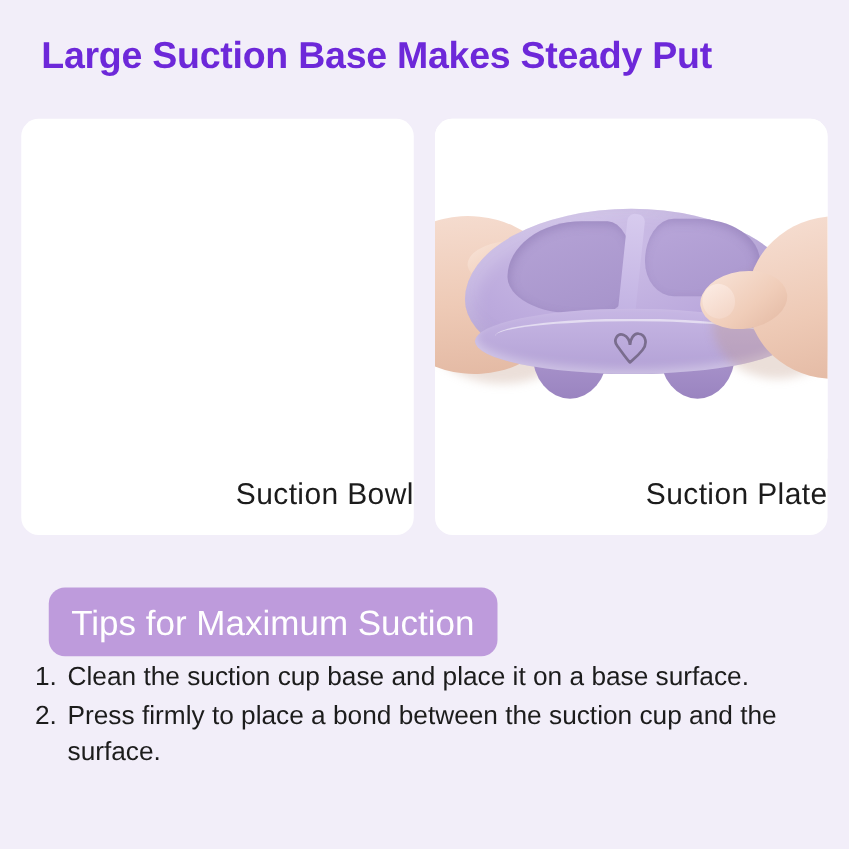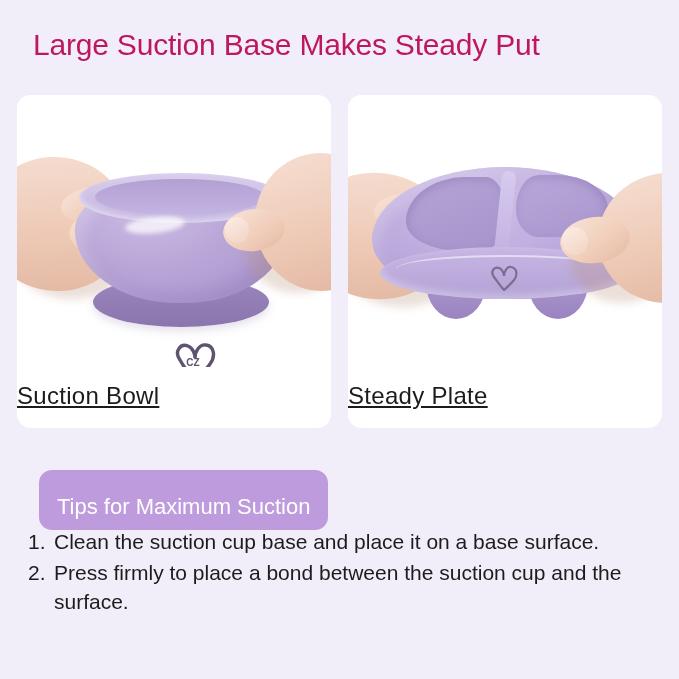--- a/index.html
+++ b/index.html
@@ -10,22 +10,22 @@
     position:relative;
     overflow:hidden;
   }
 
   
   .title {
     position:absolute;
     left:33px; top:28px;
     width:630px;
     font-size:30px;
-    font-weight:normal;
-    color:#be185d;
+    font-weight:bold;
+    color:#6d28d9;
     letter-spacing:-0.2px;
     white-space:nowrap;
   }
 
   
   .card {
     position:absolute;
     top:95px;
     width:314px;
     height:333px;
@@ -41,25 +41,24 @@
     width:314px; height:272px;
     overflow:hidden;
     border-radius:14px 14px 0 0;
     background:#ffffff;
   }
 
   .card-caption {
     position:absolute;
     left:0; bottom:18px;
     width:100%;
-    text-align:left;
+    text-align:right;
     font-size:24px;
     color:#1c1c1c;
     letter-spacing:0.3px;
-    text-decoration:underline;
   }
 
   
   .hand {
     position:absolute;
     background:linear-gradient(170deg,#f6ded2 0%,#eecab6 55%,#e2b7a1 100%);
     border-radius:50%;
   }
   .hand-shadow {
     position:absolute;
@@ -190,24 +189,24 @@
   .plate-logo {
     position:absolute;
     left:140px; top:168px;
     width:32px; height:28px;
   }
 
   
   .tips-badge {
     position:absolute;
     left:39px; top:470px;
-    padding:24px 18px 10px 18px;
+    padding:13px 18px 10px 18px;
     background:#be9bdc;
     color:#ffffff;
-    font-size:22px;
+    font-size:28px;
     border-radius:13px;
     white-space:nowrap;
   }
 
   
   .tips-list {
     position:absolute;
     left:28px; top:528px;
     width:625px;
   }
@@ -221,46 +220,20 @@
   }
   .tip-num { width:26px; flex:none; }
   .tip-text { flex:1; }
 </style>
 </head>
 <body>
 
 <div class="title">Large Suction Base Makes Steady Put</div>
 
 <div class="card card-left">
-  <div class="photo">
-    <div class="bowl-wrap">
-
-      <div class="hand-shadow" style="left:-6px; top:108px; width:122px; height:96px;"></div>
-      <div class="hand" style="left:-34px; top:62px; width:146px; height:134px; transform:rotate(8deg);"></div>
-      <div class="finger" style="left:52px; top:120px; width:74px; height:44px; transform:rotate(10deg);"></div>
-      <div class="nail" style="left:98px; top:126px; width:26px; height:28px; transform:rotate(14deg);"></div>
-      <div class="finger" style="left:44px; top:92px; width:66px; height:36px; transform:rotate(-6deg);"></div>
-
-      <div class="bowl-base"></div>
-      <div class="bowl-body"></div>
-      <div class="bowl-rim"></div>
-      <div class="bowl-inner"></div>
-      <div class="bowl-highlight"></div>
-
-      <svg class="logo-heart" viewBox="0 0 46 42">
-        <path d="M8 20 C2 12 8 3 16 6 C21 8 23 14 23 18 C23 12 27 4 34 5 C42 6 44 16 38 24 C33 31 26 36 22 40 C18 35 12 27 8 20 Z" fill="none" stroke="#5e5470" stroke-width="3.4" stroke-linecap="round"></path>
-        <text x="21" y="26" font-family="Liberation Sans, sans-serif" font-size="10" font-weight="bold" fill="#5e5470" text-anchor="middle">CZ</text>
-      </svg>
-
-      <div class="hand-shadow" style="left:228px; top:106px; width:104px; height:92px;"></div>
-      <div class="hand" style="left:238px; top:58px; width:132px; height:138px; transform:rotate(-8deg);"></div>
-      <div class="finger" style="left:206px; top:114px; width:62px; height:42px; transform:rotate(-8deg);"></div>
-      <div class="nail" style="left:208px; top:122px; width:24px; height:26px; transform:rotate(-12deg);"></div>
-    </div>
-  </div>
   <div class="card-caption">Suction Bowl</div>
 </div>
 
 <div class="card card-right">
   <div class="photo">
     <div class="plate-wrap">
 
       <div class="hand-shadow" style="left:-8px; top:120px; width:124px; height:92px;"></div>
       <div class="hand" style="left:-46px; top:78px; width:150px; height:126px; transform:rotate(6deg);"></div>
       <div class="finger" style="left:34px; top:126px; width:82px; height:46px; transform:rotate(8deg);"></div>
@@ -279,21 +252,21 @@
       <svg class="plate-logo" viewBox="0 0 32 28">
         <path d="M6 14 C2 9 6 3 11 5 C14 6 16 10 16 13 C16 9 19 3 23 4 C29 5 30 12 26 17 C22 22 18 25 16 27 C13 24 9 18 6 14 Z" fill="none" stroke="#7a6d8e" stroke-width="2.2" stroke-linecap="round"></path>
       </svg>
 
       <div class="hand-shadow" style="left:222px; top:120px; width:104px; height:88px;"></div>
       <div class="hand" style="left:250px; top:78px; width:140px; height:130px; transform:rotate(-6deg);"></div>
       <div class="finger" style="left:212px; top:122px; width:70px; height:46px; transform:rotate(-8deg);"></div>
       <div class="nail" style="left:214px; top:132px; width:26px; height:28px; transform:rotate(-12deg);"></div>
     </div>
   </div>
-  <div class="card-caption">Steady Plate</div>
+  <div class="card-caption">Suction Plate</div>
 </div>
 
 <div class="tips-badge">Tips for Maximum Suction</div>
 
 <div class="tips-list">
   <div class="tip-row">
     <span class="tip-num">1.</span>
     <span class="tip-text">Clean the suction cup base and place it on a base surface.</span>
   </div>
   <div class="tip-row">

